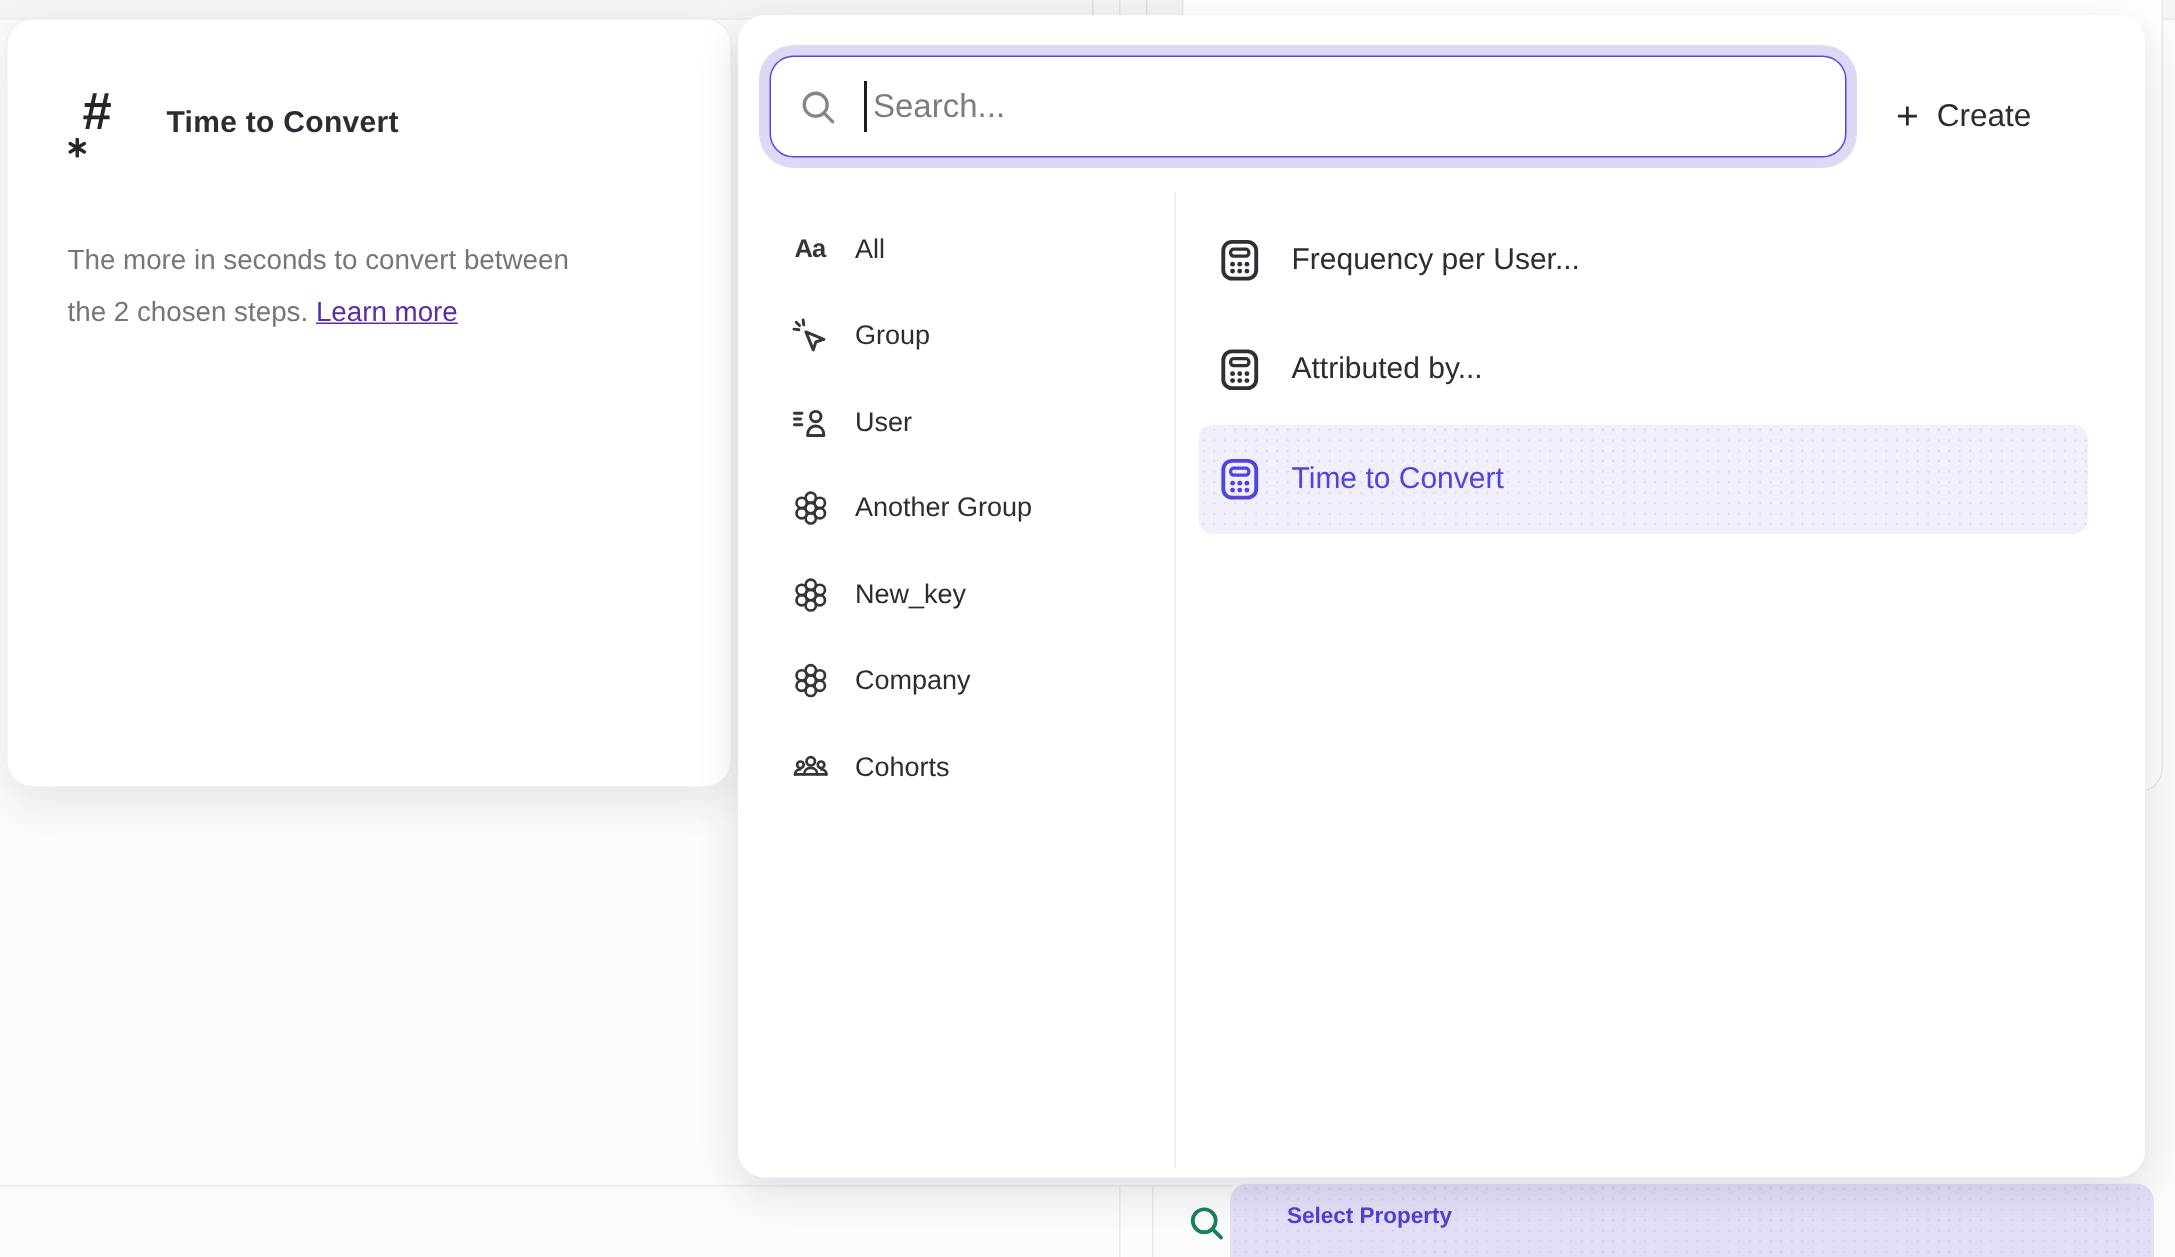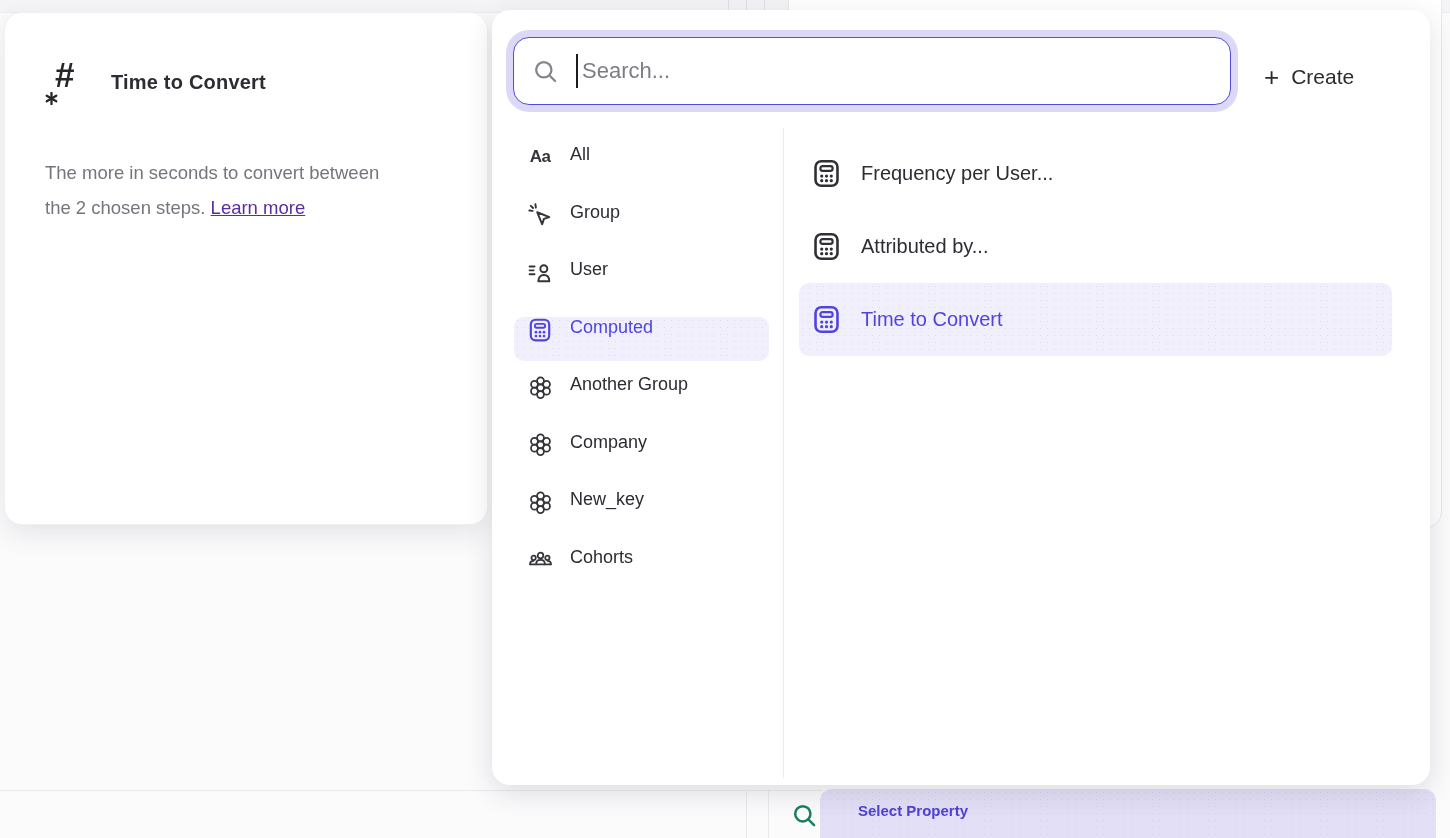--- a/index.html
+++ b/index.html
@@ -58,21 +58,21 @@
   .search-input::placeholder { color:#7c7c86; }
   .search-glyph { position:absolute; left:40px; top:48px; width:27px; height:27px; color:#85858d; pointer-events:none; }
   .search-caret { position:absolute; left:84px; top:44px; width:2px; height:34px; background:#1c1c20; }
   .create-button { position:absolute; left:772px; top:45px; height:44px; line-height:44px; font-size:21px; color:#2b2b31; cursor:pointer; white-space:nowrap; }
   .create-plus { font-size:26px; font-weight:400; margin-right:12px; vertical-align:-2px; }
 
   .panel-divider { position:absolute; left:291px; top:118px; width:1px; height:650px; background:#ebebee; }
 
   
   .cat-list { position:absolute; left:22px; top:134px; width:255px; display:flex; flex-direction:column; gap:13.5px; }
-  .cat-row { position:relative; height:44px; display:flex; padding-left:13px; border-radius:10px; cursor:pointer; color:#2c2c33; }
+  .cat-row { position:relative; height:44px; display:flex; align-items:center; padding-left:13px; border-radius:10px; cursor:pointer; color:#2c2c33; }
   .cat-row .ico { width:26px; height:26px; display:flex; align-items:center; justify-content:center; color:#35353b; flex:0 0 26px; }
   .cat-row .lbl { margin-left:17px; font-size:18px; }
   .cat-row.selected { background:#f1effb; background-image:radial-gradient(circle, #dcd8f0 0.8px, transparent 0.9px); background-size:7px 7px; }
   .cat-row.selected .ico, .cat-row.selected .lbl { color:#4f44e0; }
   .aa-glyph { font-size:17px; font-weight:700; letter-spacing:-0.5px; }
 
   
   .res-list { position:absolute; left:307px; top:127px; width:593px; display:flex; flex-direction:column; }
   .res-row { position:relative; height:73px; display:flex; align-items:center; padding-left:12px; border-radius:10px; cursor:pointer; color:#2c2c33; }
   .res-row .ico { width:31px; height:31px; display:flex; align-items:center; justify-content:center; color:#2f2f36; flex:0 0 31px; }
@@ -166,37 +166,20 @@
           <line x1="1.5" y1="6" x2="6" y2="6"></line>
           <line x1="1.5" y1="9.5" x2="5.2" y2="9.5"></line>
           <line x1="1.5" y1="13" x2="6" y2="13"></line>
           <circle cx="14.5" cy="8" r="3.2"></circle>
           <path d="M9.5 19.5 C9.5 15.8 11.6 13.8 14.5 13.8 C17.4 13.8 19.5 15.8 19.5 19.5 Z" stroke-linejoin="round"></path>
         </svg>
       </span>
       <span class="lbl">User</span>
     </div>
 
-    <div class="cat-row selected">
-      <span class="ico">
-        <svg viewBox="0 0 24 24" width="26" height="26" fill="none" stroke="currentColor">
-          <rect x="3.5" y="2.5" width="17" height="19" rx="4.5" stroke-width="2"></rect>
-          <rect x="7.3" y="6.3" width="9.4" height="3.6" rx="1.6" stroke-width="1.7"></rect>
-          <g fill="currentColor" stroke="none">
-            <circle cx="8.3" cy="14" r="1.25"></circle>
-              <circle cx="12" cy="14" r="1.25"></circle>
-              <circle cx="15.7" cy="14" r="1.25"></circle>
-            <circle cx="8.3" cy="17.6" r="1.25"></circle>
-              <circle cx="12" cy="17.6" r="1.25"></circle>
-              <circle cx="15.7" cy="17.6" r="1.25"></circle>
-          </g>
-        </svg>
-      </span>
-      <span class="lbl">Computed</span>
-    </div>
 
     <div class="cat-row">
       <span class="ico">
         <svg viewBox="0 0 24 24" width="25" height="25" fill="none" stroke="currentColor" stroke-width="1.7">
           <circle cx="12" cy="12.2" r="3.3"></circle>
             <circle cx="12" cy="5.6" r="3.3"></circle>
             <circle cx="17.8" cy="8.9" r="3.3"></circle>
           <circle cx="17.8" cy="15.5" r="3.3"></circle>
             <circle cx="12" cy="18.8" r="3.3"></circle>
             <circle cx="6.2" cy="15.5" r="3.3"></circle>
@@ -211,36 +194,36 @@
         <svg viewBox="0 0 24 24" width="25" height="25" fill="none" stroke="currentColor" stroke-width="1.7">
           <circle cx="12" cy="12.2" r="3.3"></circle>
             <circle cx="12" cy="5.6" r="3.3"></circle>
             <circle cx="17.8" cy="8.9" r="3.3"></circle>
           <circle cx="17.8" cy="15.5" r="3.3"></circle>
             <circle cx="12" cy="18.8" r="3.3"></circle>
             <circle cx="6.2" cy="15.5" r="3.3"></circle>
             <circle cx="6.2" cy="8.9" r="3.3"></circle>
         </svg>
       </span>
-      <span class="lbl">Company</span>
+      <span class="lbl">New_key</span>
     </div>
 
     <div class="cat-row">
       <span class="ico">
         <svg viewBox="0 0 24 24" width="25" height="25" fill="none" stroke="currentColor" stroke-width="1.7">
           <circle cx="12" cy="12.2" r="3.3"></circle>
             <circle cx="12" cy="5.6" r="3.3"></circle>
             <circle cx="17.8" cy="8.9" r="3.3"></circle>
           <circle cx="17.8" cy="15.5" r="3.3"></circle>
             <circle cx="12" cy="18.8" r="3.3"></circle>
             <circle cx="6.2" cy="15.5" r="3.3"></circle>
             <circle cx="6.2" cy="8.9" r="3.3"></circle>
         </svg>
       </span>
-      <span class="lbl">New_key</span>
+      <span class="lbl">Company</span>
     </div>
 
     <div class="cat-row">
       <span class="ico">
         <svg viewBox="0 0 24 24" width="25" height="25" fill="none" stroke="currentColor" stroke-width="1.7" stroke-linecap="round" stroke-linejoin="round">
           <circle cx="12" cy="8.2" r="2.7"></circle>
           <circle cx="5.4" cy="10.4" r="2.1"></circle>
           <circle cx="18.6" cy="10.4" r="2.1"></circle>
           <path d="M7.8 16.6 C7.8 14 9.6 12.4 12 12.4 C14.4 12.4 16.2 14 16.2 16.6"></path>
           <path d="M2 16.6 C2 14.6 3.4 13.4 5.2 13.4"></path>

